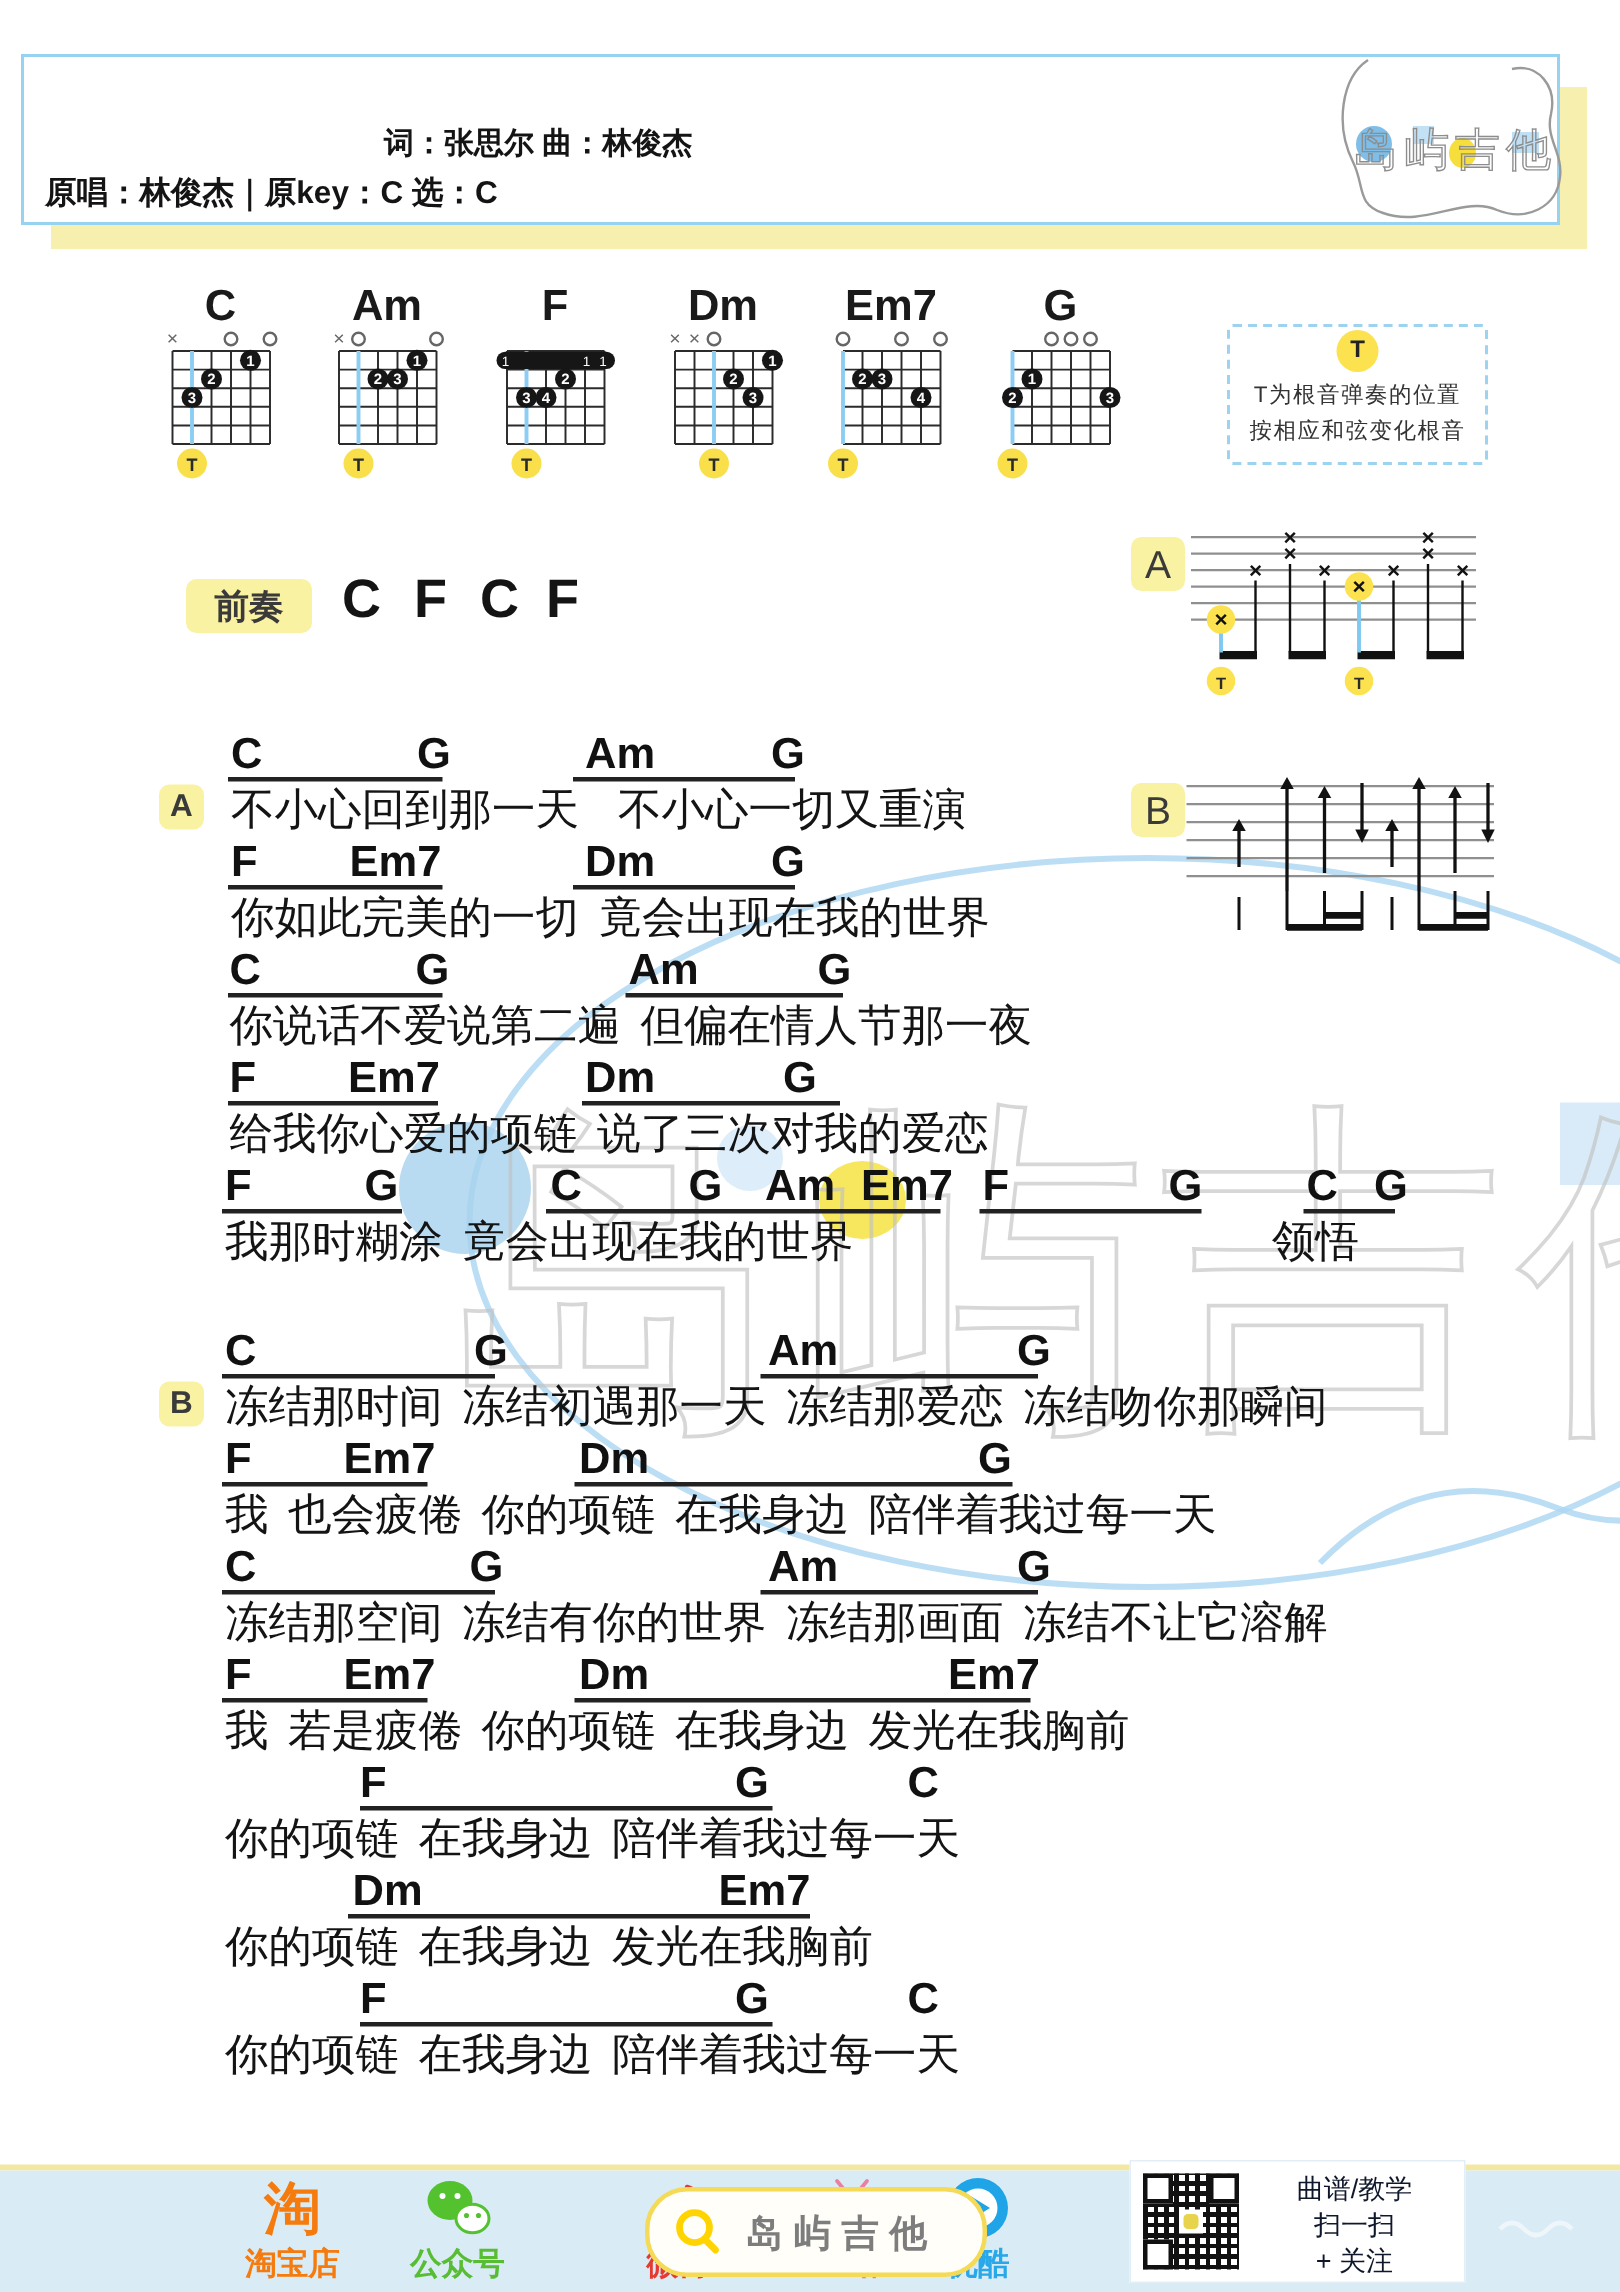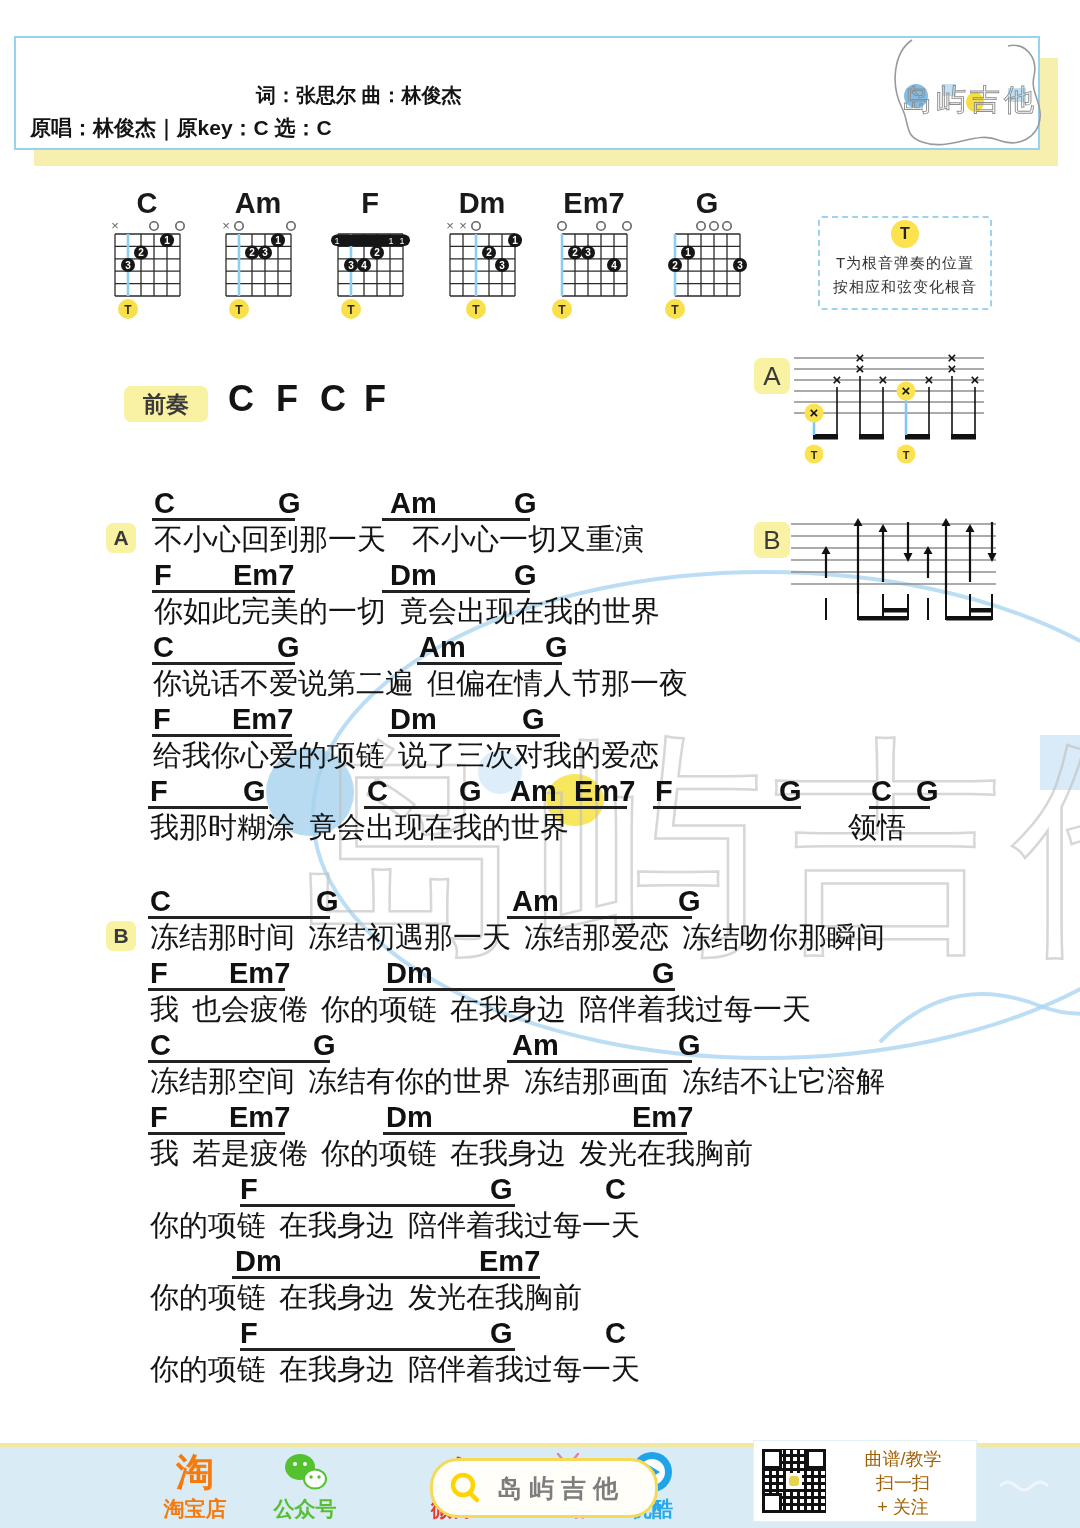--- a/index.html
+++ b/index.html
@@ -46,21 +46,21 @@
                border-radius:28px;display:flex;align-items:center;}
   .search-pill .stext{font-size:25px;font-weight:bold;color:#7d7d7d;letter-spacing:7px;margin-left:10px;}
   .qrbox{left:753px;top:1440px;width:222px;height:80px;background:#fff;border:1px solid #e3eff7;}
   .qr{position:absolute;left:8px;top:8px;width:64px;height:64px;
       background-image:repeating-linear-gradient(0deg,#111 0 3px,transparent 3px 7px),
                        repeating-linear-gradient(90deg,#111 0 3px,#fff 3px 7px);}
   .qr .pm{position:absolute;width:14px;height:14px;border:3px solid #111;background:#fff;}
   .pm1{left:0;top:0;} .pm2{right:0;top:0;} .pm3{left:0;bottom:0;}
   .qr .ctr{position:absolute;left:24px;top:24px;width:16px;height:16px;background:#fff;}
   .qr .dot{position:absolute;left:27px;top:27px;width:10px;height:10px;background:#e8d44c;border-radius:3px;}
-  .qrtxt{position:absolute;left:82px;top:6px;width:134px;text-align:center;font-size:18px;color:#a16207;line-height:24px;}
+  .qrtxt{position:absolute;left:82px;top:6px;width:134px;text-align:center;font-size:18px;color:#0f172a;line-height:24px;}
 </style>
 </head>
 <body>
 
 <div class="page">
 
   <svg class="abs wm" width="1080" height="1528">
     <ellipse cx="765" cy="815" rx="452" ry="243" fill="none" stroke="#abd6f1" stroke-width="4" opacity="0.8"></ellipse>
     <path d="M 880 1042 q 70 -72 160 -36 q 85 32 175 -68" fill="none" stroke="#abd6f1" stroke-width="4" opacity="0.8"></path>
     <circle cx="310" cy="792" r="44" fill="#a6d2ee" opacity="0.8"></circle>

